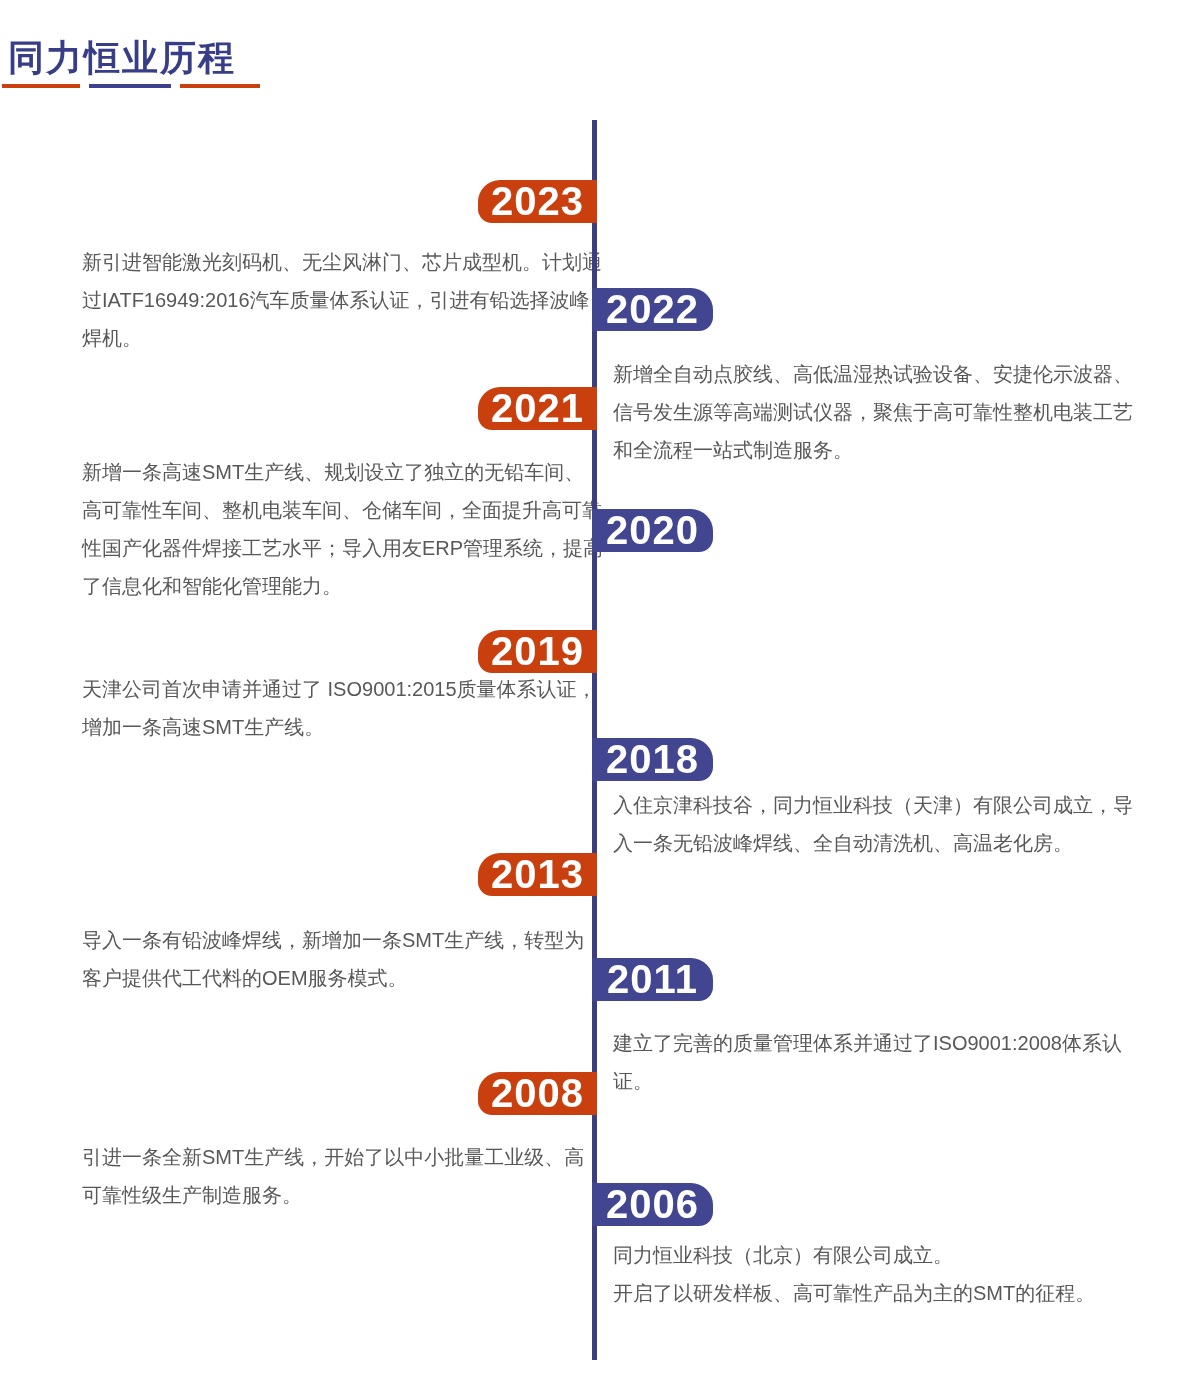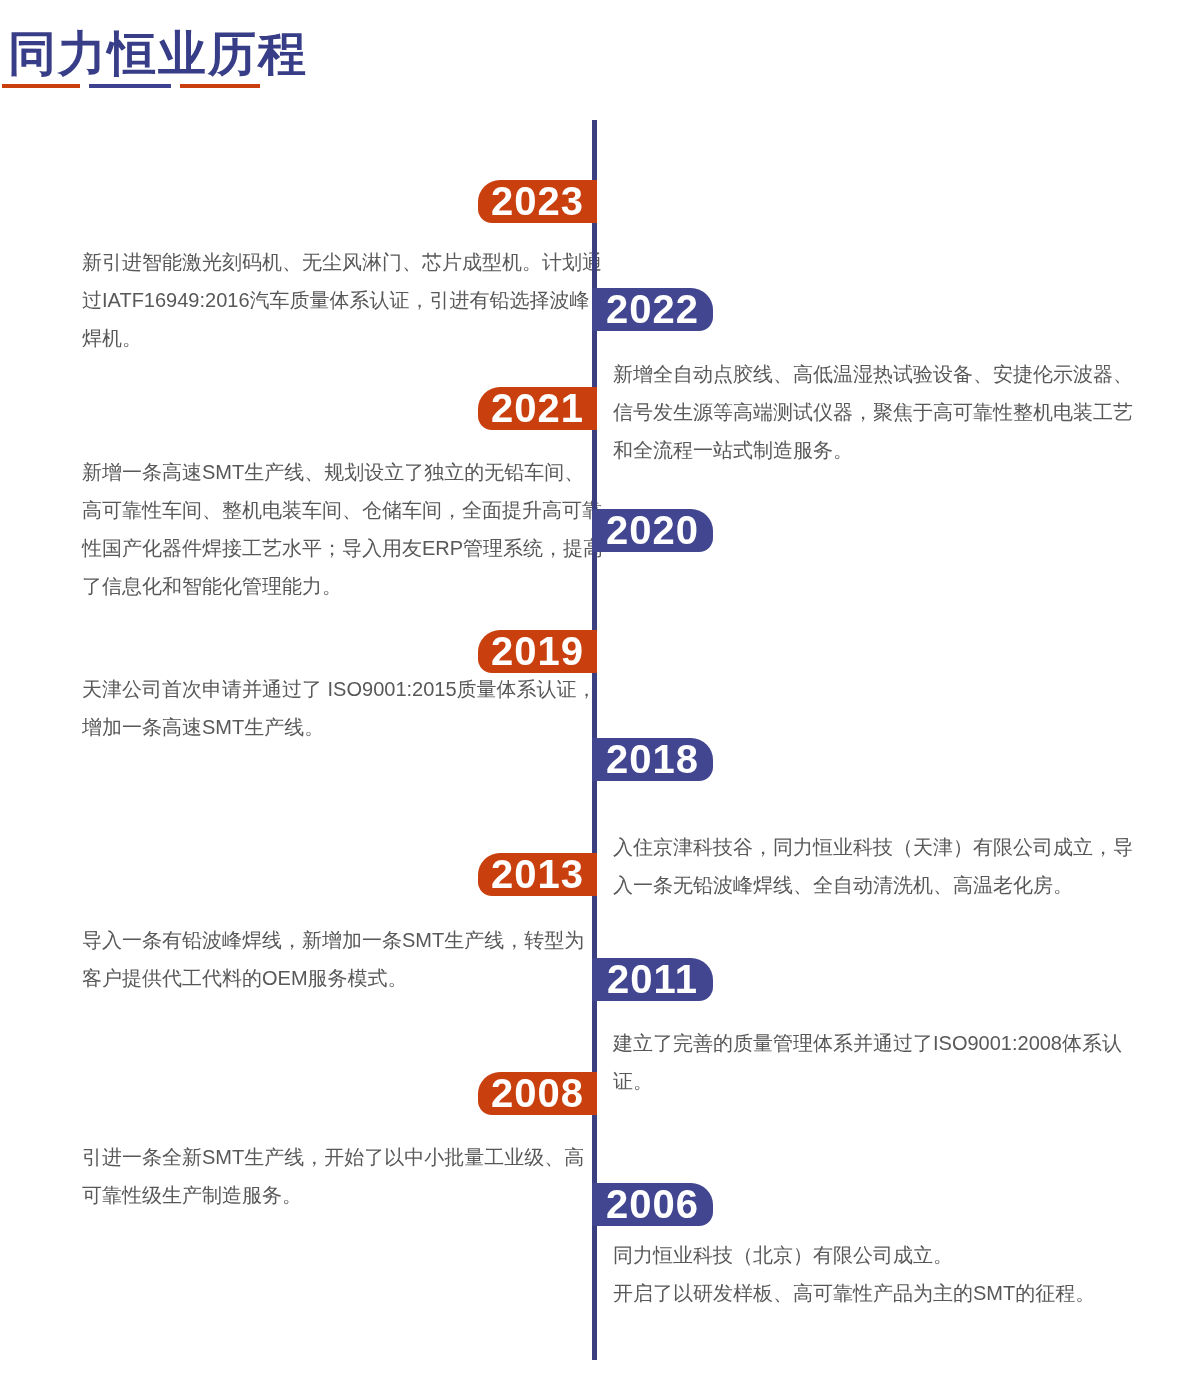--- a/index.html
+++ b/index.html
@@ -11,22 +11,22 @@
   .page {
     position: relative;
     width: 1200px;
     height: 1380px;
     background: #ffffff;
     overflow: hidden;
   }
   .page-title {
     position: absolute;
     left: 8px;
-    top: 22px;
-    font-size: 48px;
+    top: 34px;
+    font-size: 36px;
     font-weight: bold;
     letter-spacing: 2px;
     color: #383D87;
   }
   .underline-bar {
     position: absolute;
     top: 84px;
     height: 4px;
   }
   .bar-orange { background: #C9400E; }
@@ -100,21 +100,21 @@
 
   <div class="year-tab left" style="top:387px">2021</div>
   <div class="desc left-col" style="top:453px">新增一条高速SMT生产线、规划设立了独立的无铅车间、高可靠性车间、整机电装车间、仓储车间，全面提升高可靠性国产化器件焊接工艺水平；导入用友ERP管理系统，提高了信息化和智能化管理能力。</div>
 
   <div class="year-tab right" style="top:509px">2020</div>
 
   <div class="year-tab left" style="top:630px">2019</div>
   <div class="desc left-col" style="top:670px">天津公司首次申请并通过了 ISO9001:2015质量体系认证，增加一条高速SMT生产线。</div>
 
   <div class="year-tab right" style="top:738px">2018</div>
-  <div class="desc right-col" style="top:828px">入住京津科技谷，同力恒业科技（天津）有限公司成立，导入一条无铅波峰焊线、全自动清洗机、高温老化房。</div>
+  <div class="desc right-col" style="top:786px">入住京津科技谷，同力恒业科技（天津）有限公司成立，导入一条无铅波峰焊线、全自动清洗机、高温老化房。</div>
 
   <div class="year-tab left" style="top:853px">2013</div>
   <div class="desc left-col" style="top:921px">导入一条有铅波峰焊线，新增加一条SMT生产线，转型为客户提供代工代料的OEM服务模式。</div>
 
   <div class="year-tab right" style="top:958px">2011</div>
   <div class="desc right-col" style="top:1024px">建立了完善的质量管理体系并通过了ISO9001:2008体系认证。</div>
 
   <div class="year-tab left" style="top:1072px">2008</div>
   <div class="desc left-col" style="top:1138px">引进一条全新SMT生产线，开始了以中小批量工业级、高可靠性级生产制造服务。</div>
 

